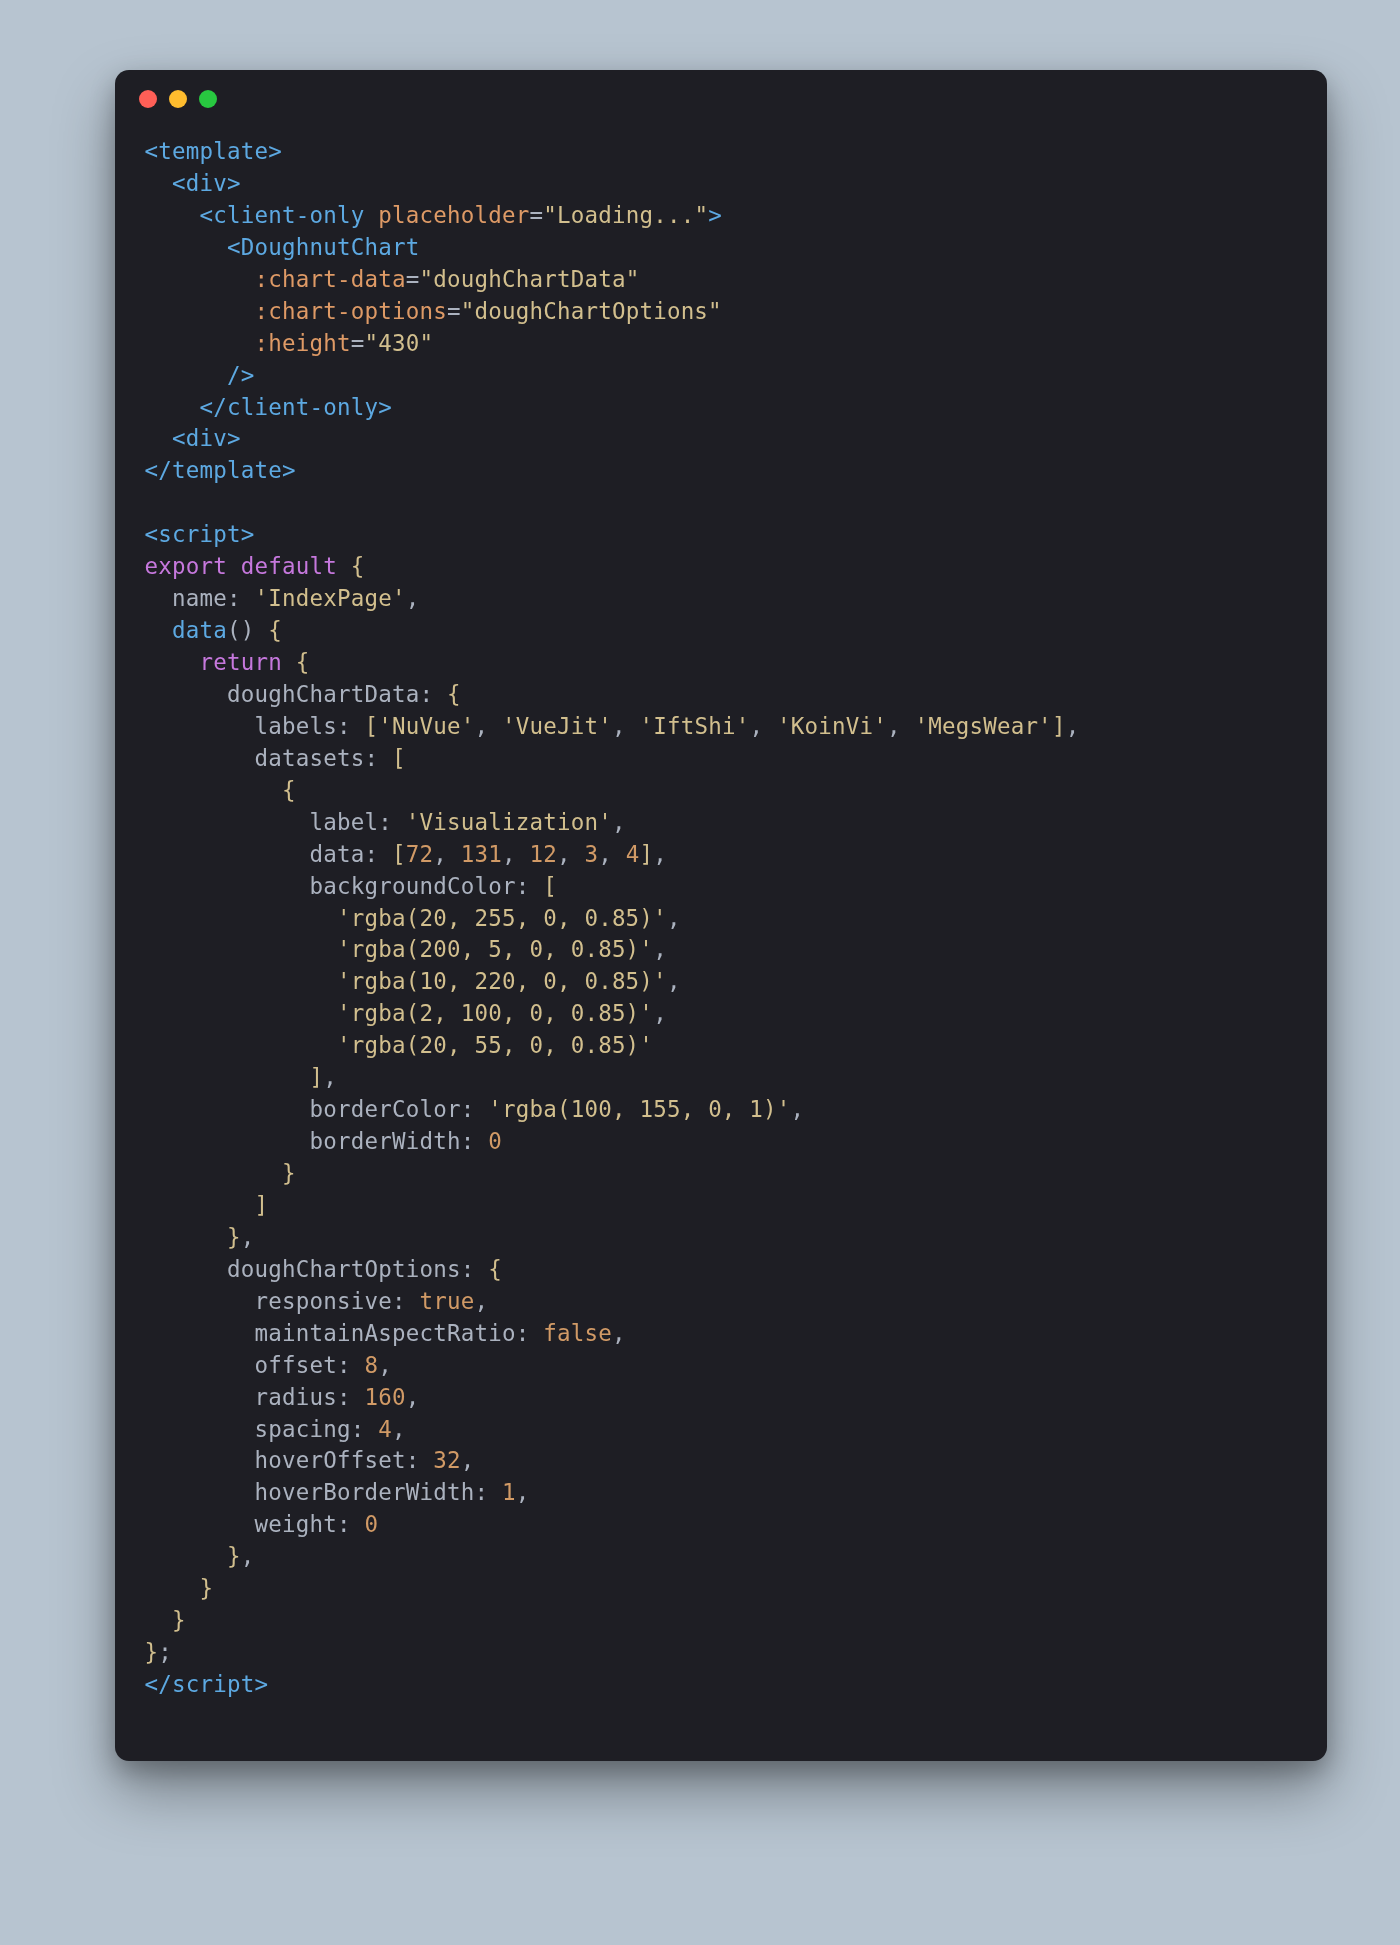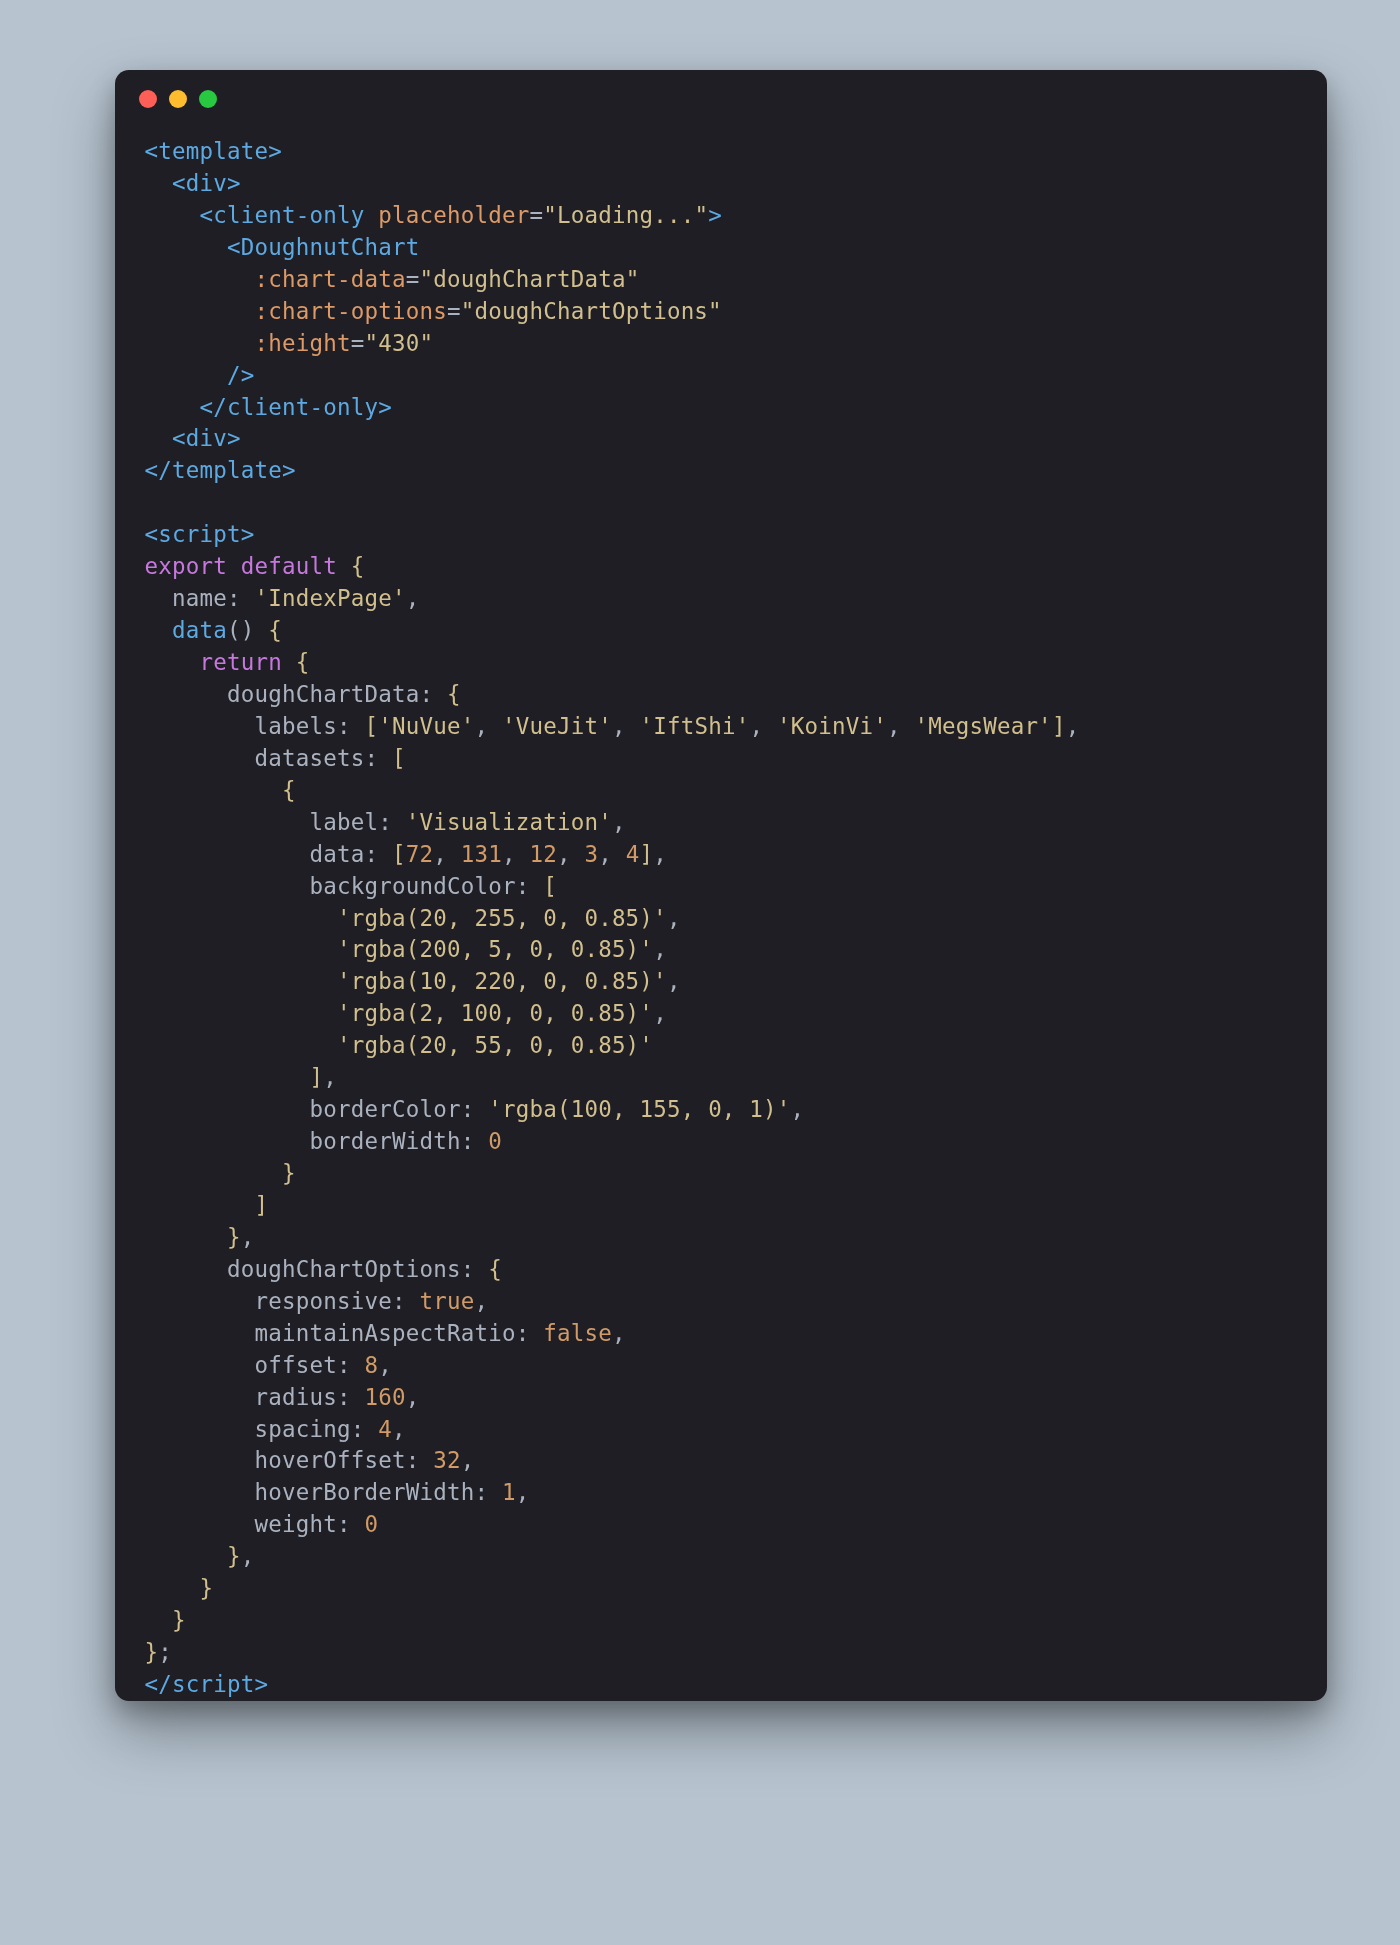--- a/index.html
+++ b/index.html
@@ -12,20 +12,21 @@
     align-items: flex-start;
     padding-top: 70px;
     font-family: "SF Mono", "Monaco", "Menlo", "Consolas", monospace;
   }
   .window {
     width: 1212px;
     background: #1e1e24;
     border-radius: 14px;
     box-shadow: 0 30px 60px rgba(0,0,0,0.35), 0 10px 25px rgba(0,0,0,0.25);
     overflow: hidden;
+    padding-bottom: 60px;
     margin-left: 41px;
   }
   .titlebar {
     display: flex;
     gap: 12px;
     padding: 20px 24px 10px 24px;
   }
   .dot {
     width: 18px; height: 18px; border-radius: 50%;
   }

